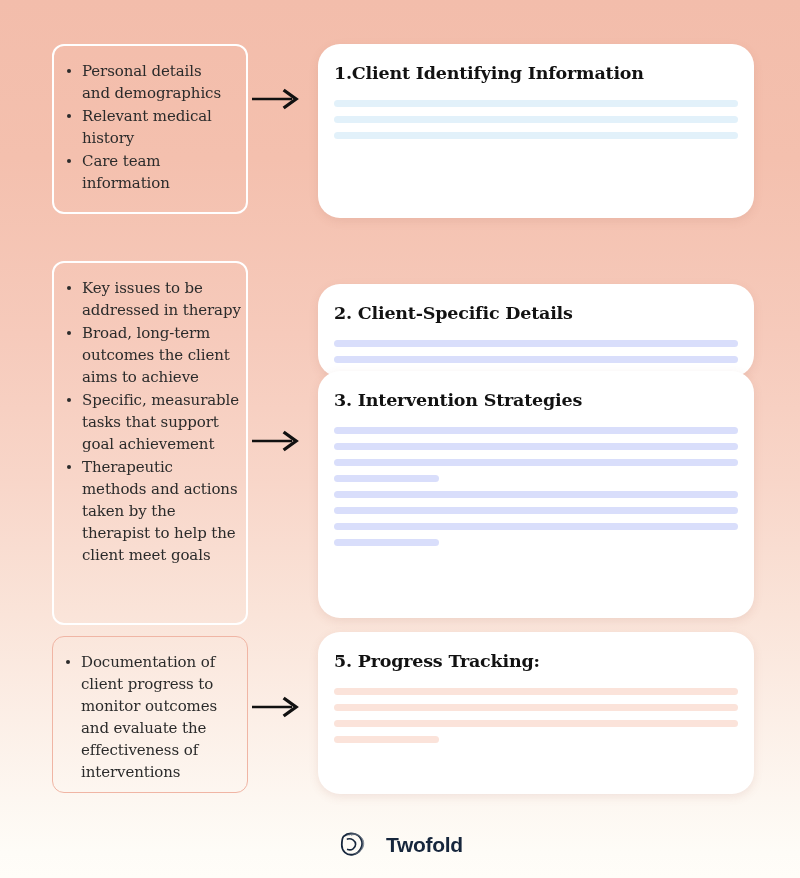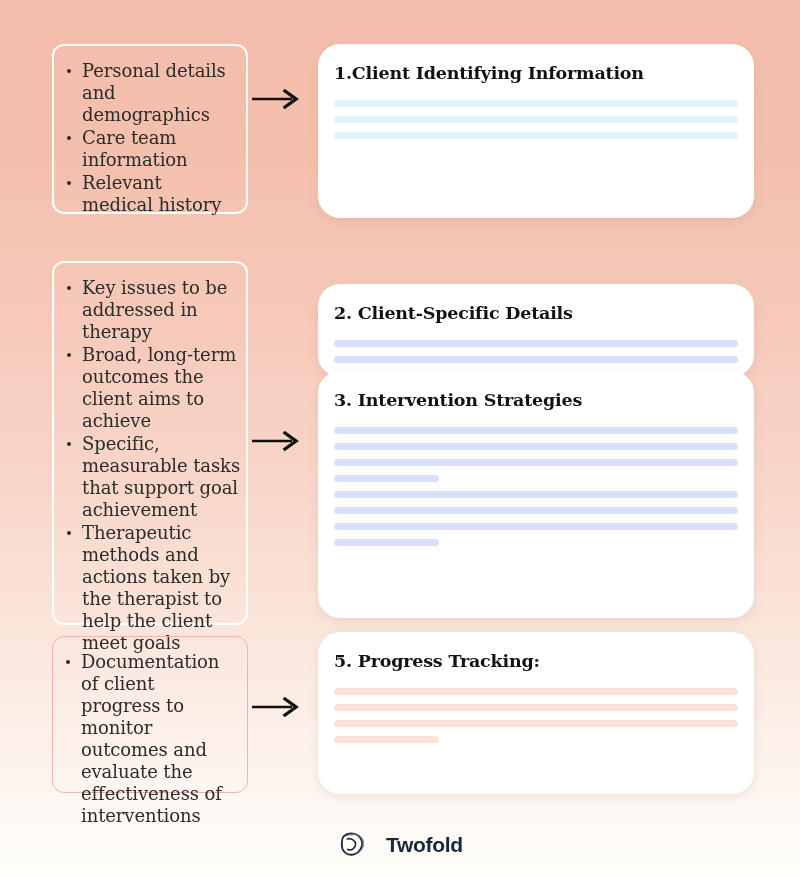--- a/index.html
+++ b/index.html
@@ -46,21 +46,21 @@
   .bullet-list {
     list-style: none;
     margin: 0;
     padding: 0;
   }
   .bullet-item {
     position: relative;
     padding-left: 18px;
     margin: 0 0 1px 0;
     font-family: "DejaVu Serif", "Liberation Serif", serif;
-    font-size: 18px;
+    font-size: 15px;
     line-height: 22px;
     color: #2b2b2b;
     letter-spacing: -0.1px;
   }
   .bullet-item::before {
     content: "";
     position: absolute;
     left: 3px;
     top: 9px;
     width: 4px;
@@ -127,22 +127,22 @@
   }
 </style>
 </head>
 <body>
 
 <div class="page">
 
   <div class="bullet-box white-edge" style="left:52px; top:44px; width:196px; height:170px; padding:14px 14px 0 10px;">
     <ul class="bullet-list">
       <li class="bullet-item">Personal details and demographics</li>
+      <li class="bullet-item">Relevant medical history</li>
       <li class="bullet-item">Care team information</li>
-      <li class="bullet-item">Relevant medical history</li>
     </ul>
   </div>
 
   <div class="bullet-box white-edge" style="left:52px; top:261px; width:196px; height:364px; padding:14px 5px 0 10px;">
     <ul class="bullet-list">
       <li class="bullet-item">Key issues to be addressed in therapy</li>
       <li class="bullet-item">Broad, long-term outcomes the client aims to achieve</li>
       <li class="bullet-item">Specific, measurable tasks that support goal achievement</li>
       <li class="bullet-item">Therapeutic methods and actions taken by the therapist to help the client meet goals</li>
     </ul>

